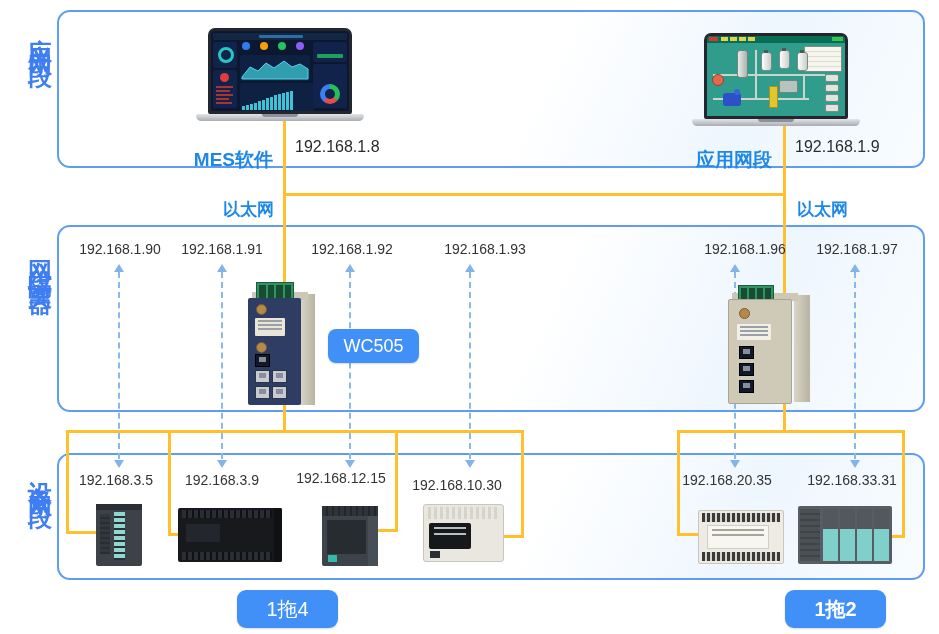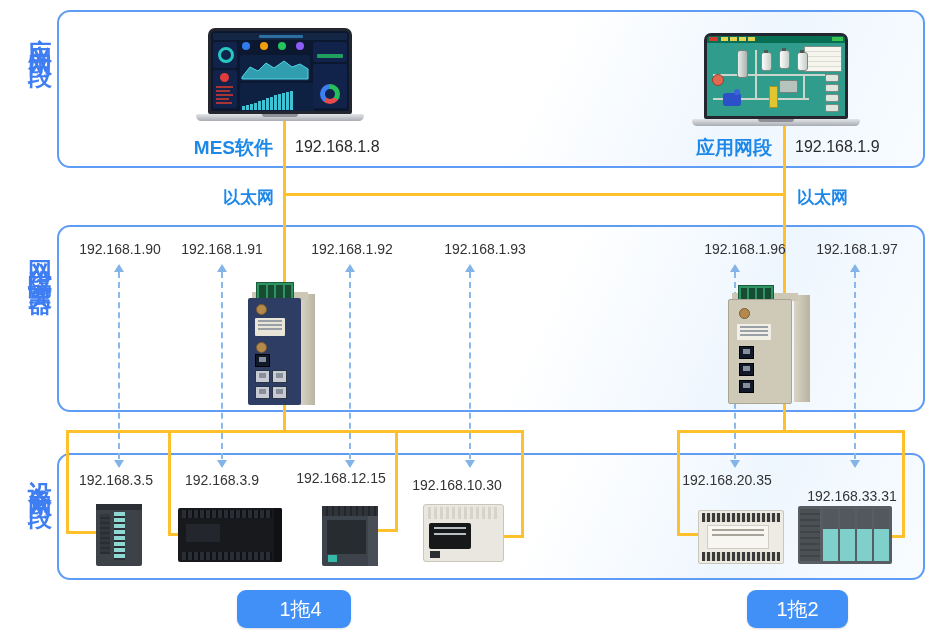--- a/index.html
+++ b/index.html
@@ -27,21 +27,21 @@
   .varrow{position:absolute;width:0;top:264px;height:204px;}
   .varrow .dash{position:absolute;top:8px;bottom:9px;left:-1px;border-left:2px dashed #8ab8ea;}
   .varrow .ah-up{position:absolute;top:0;left:-5px;width:0;height:0;
      border-left:5px solid transparent;border-right:5px solid transparent;border-bottom:8px solid #82b4e8;}
   .varrow .ah-down{position:absolute;bottom:0;left:-5px;width:0;height:0;
      border-left:5px solid transparent;border-right:5px solid transparent;border-top:8px solid #82b4e8;}
 
   
   .ip{position:absolute;color:#333;font-size:14px;width:110px;text-align:center;}
   .ip-big{position:absolute;color:#2b2b2b;font-size:16px;}
-  .blue-bold{position:absolute;color:#1e88e9;font-weight:bold;}
+  .blue-bold{position:absolute;color:#1e88e9;font-weight:bold;margin-top:12px;}
   .host-name{font-size:19px;width:90px;text-align:right;}
   .eth{font-size:17px;width:70px;}
 
   
   .badge{position:absolute;background:#4090f7;color:#fff;text-align:center;
          border-radius:8px;box-shadow:0 1px 2px rgba(0,0,0,0.15);}
   .badge.model{width:91px;height:34px;line-height:34px;font-size:18px;}
   .badge.ratio{width:101px;height:38px;line-height:38px;font-size:20px;border-radius:9px;}
 
   
@@ -362,27 +362,28 @@
         </div>
       <div class="port dark" style="left:10px;top:63px;">
           <i></i>
         </div>
       <div class="port dark" style="left:10px;top:80px;">
           <i></i>
         </div>
     </div>
   </div>
 
+  <div class="badge model" style="left:328px;top:329px;">WC505</div>
 
   <div class="ip" style="left:61px;top:472px;">192.168.3.5</div>
   <div class="ip" style="left:167px;top:472px;">192.168.3.9</div>
   <div class="ip" style="left:286px;top:470px;">192.168.12.15</div>
   <div class="ip" style="left:402px;top:477px;">192.168.10.30</div>
   <div class="ip" style="left:672px;top:472px;">192.168.20.35</div>
-  <div class="ip" style="left:797px;top:472px;margin-top:16px;">192.168.33.31</div>
+  <div class="ip" style="left:797px;top:472px;">192.168.33.31</div>
 
   <div class="plc p-s7300" style="left:96px;top:504px;width:46px;height:62px;">
     <div class="top"></div>
       <div class="vent"></div>
       <div class="leds"></div>
   </div>
   <div class="plc p-s7200" style="left:178px;top:508px;width:104px;height:54px;">
     <div class="t1"></div>
       <div class="mid"></div>
       <div class="t2"></div>
@@ -419,16 +420,16 @@
         <i></i>
       </div>
     <div class="mod" style="left:59px;">
         <i></i>
       </div>
     <div class="mod" style="left:76px;">
         <i></i>
       </div>
   </div>
 
-  <div class="badge ratio" style="left:237px;top:590px;padding-left:13px;">1拖4</div>
-  <div class="badge ratio" style="left:747px;top:590px;">1拖2</div>
+  <div class="badge ratio" style="left:237px;top:590px;">1拖4</div>
+  <div class="badge ratio" style="left:785px;top:590px;font-weight:bold;">1拖2</div>
 
 </div>
 
 </body></html>

